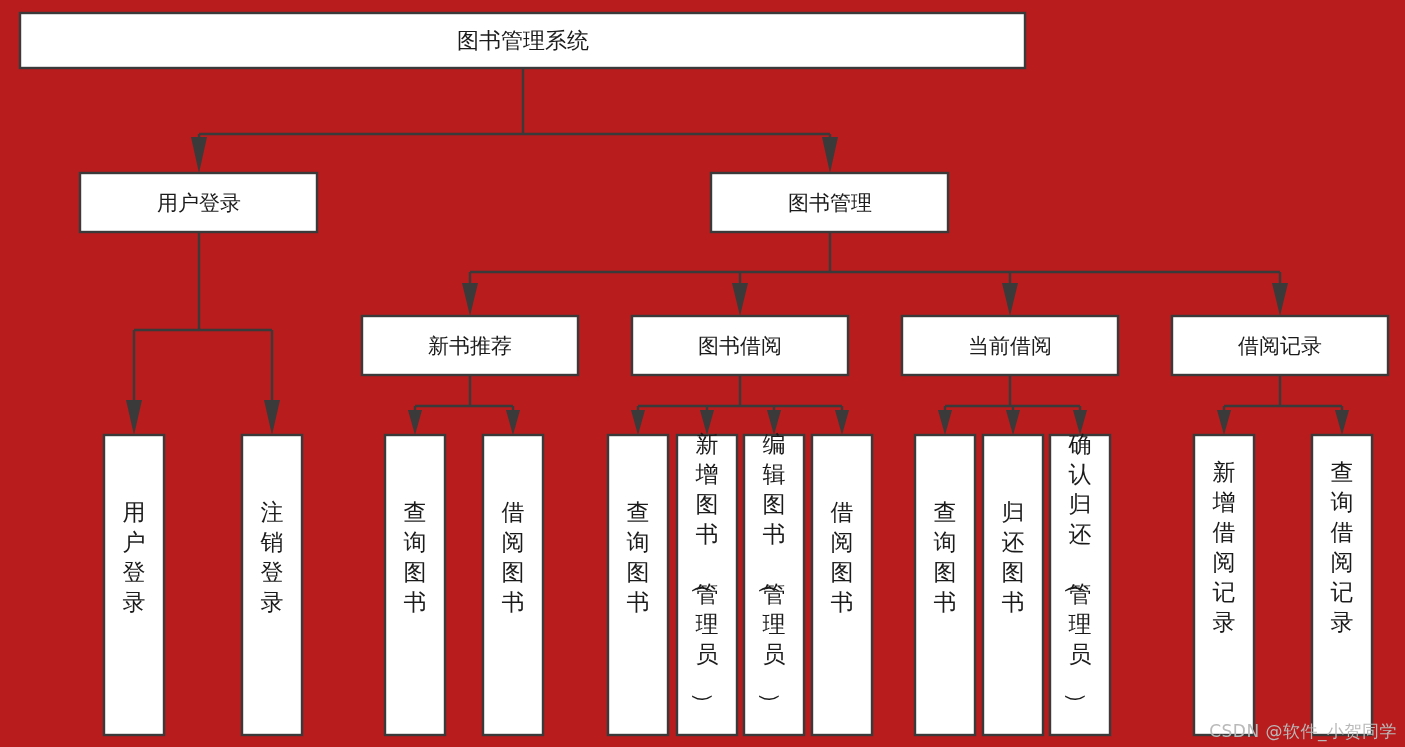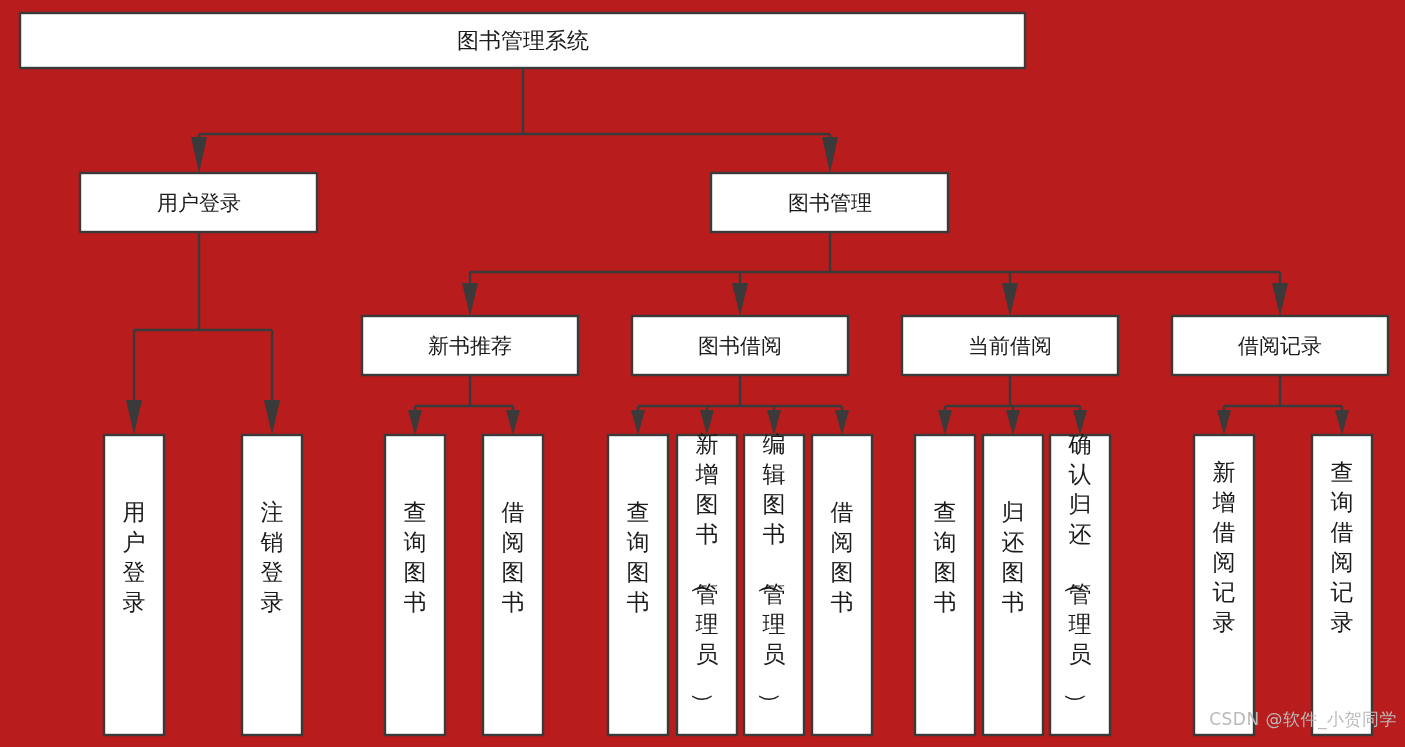--- a/index.html
+++ b/index.html
@@ -60,21 +60,21 @@
   }
   .leaf-label {
     font-family: "DejaVu Sans", "Liberation Sans", sans-serif;
     font-size: 23px;
     fill: #1b1b1b;
     text-anchor: middle;
   }
   .watermark {
     position: absolute;
     right: 8px;
-    bottom: 16px;
+    bottom: 4px;
     font-family: "DejaVu Sans", "Liberation Sans", sans-serif;
     font-size: 17px;
     color: #b9b9b9;
     white-space: nowrap;
     letter-spacing: 0.5px;
     pointer-events: none;
   }
 </style>
 </head>
 <body>

